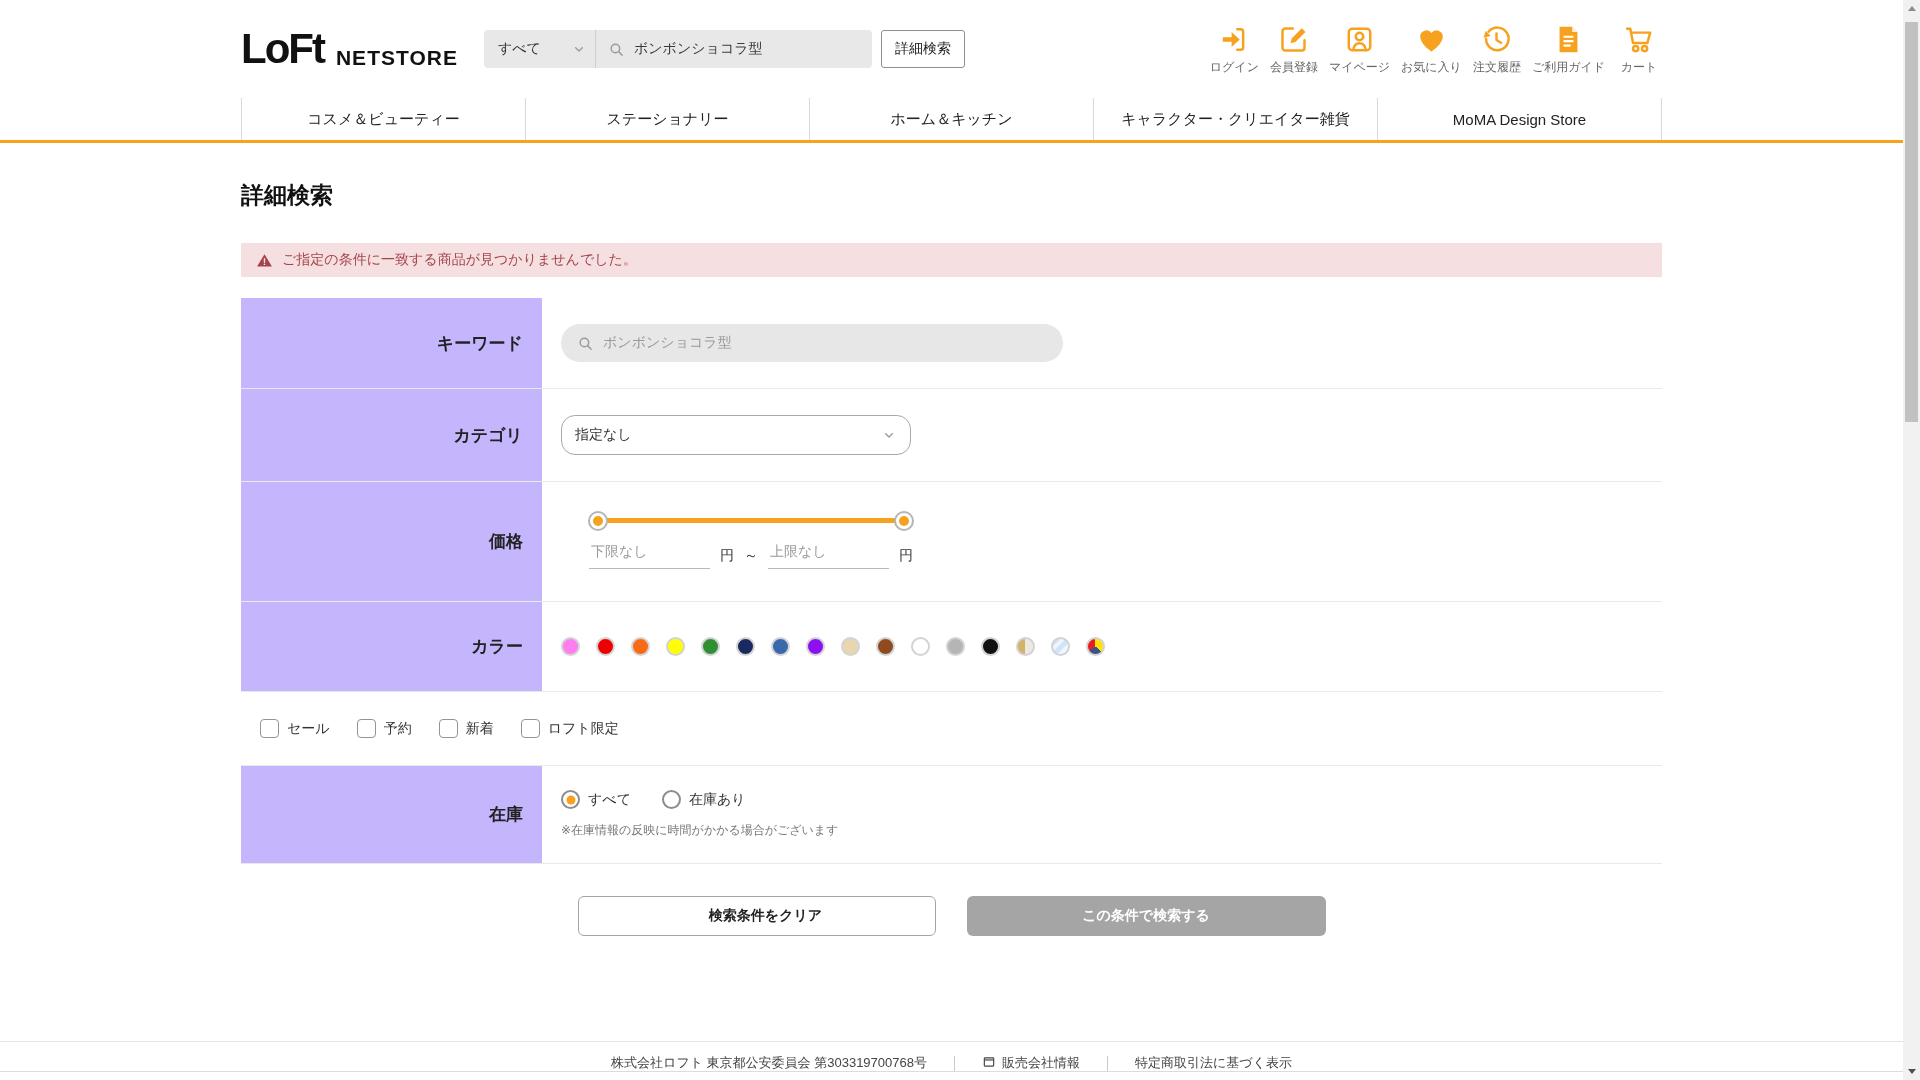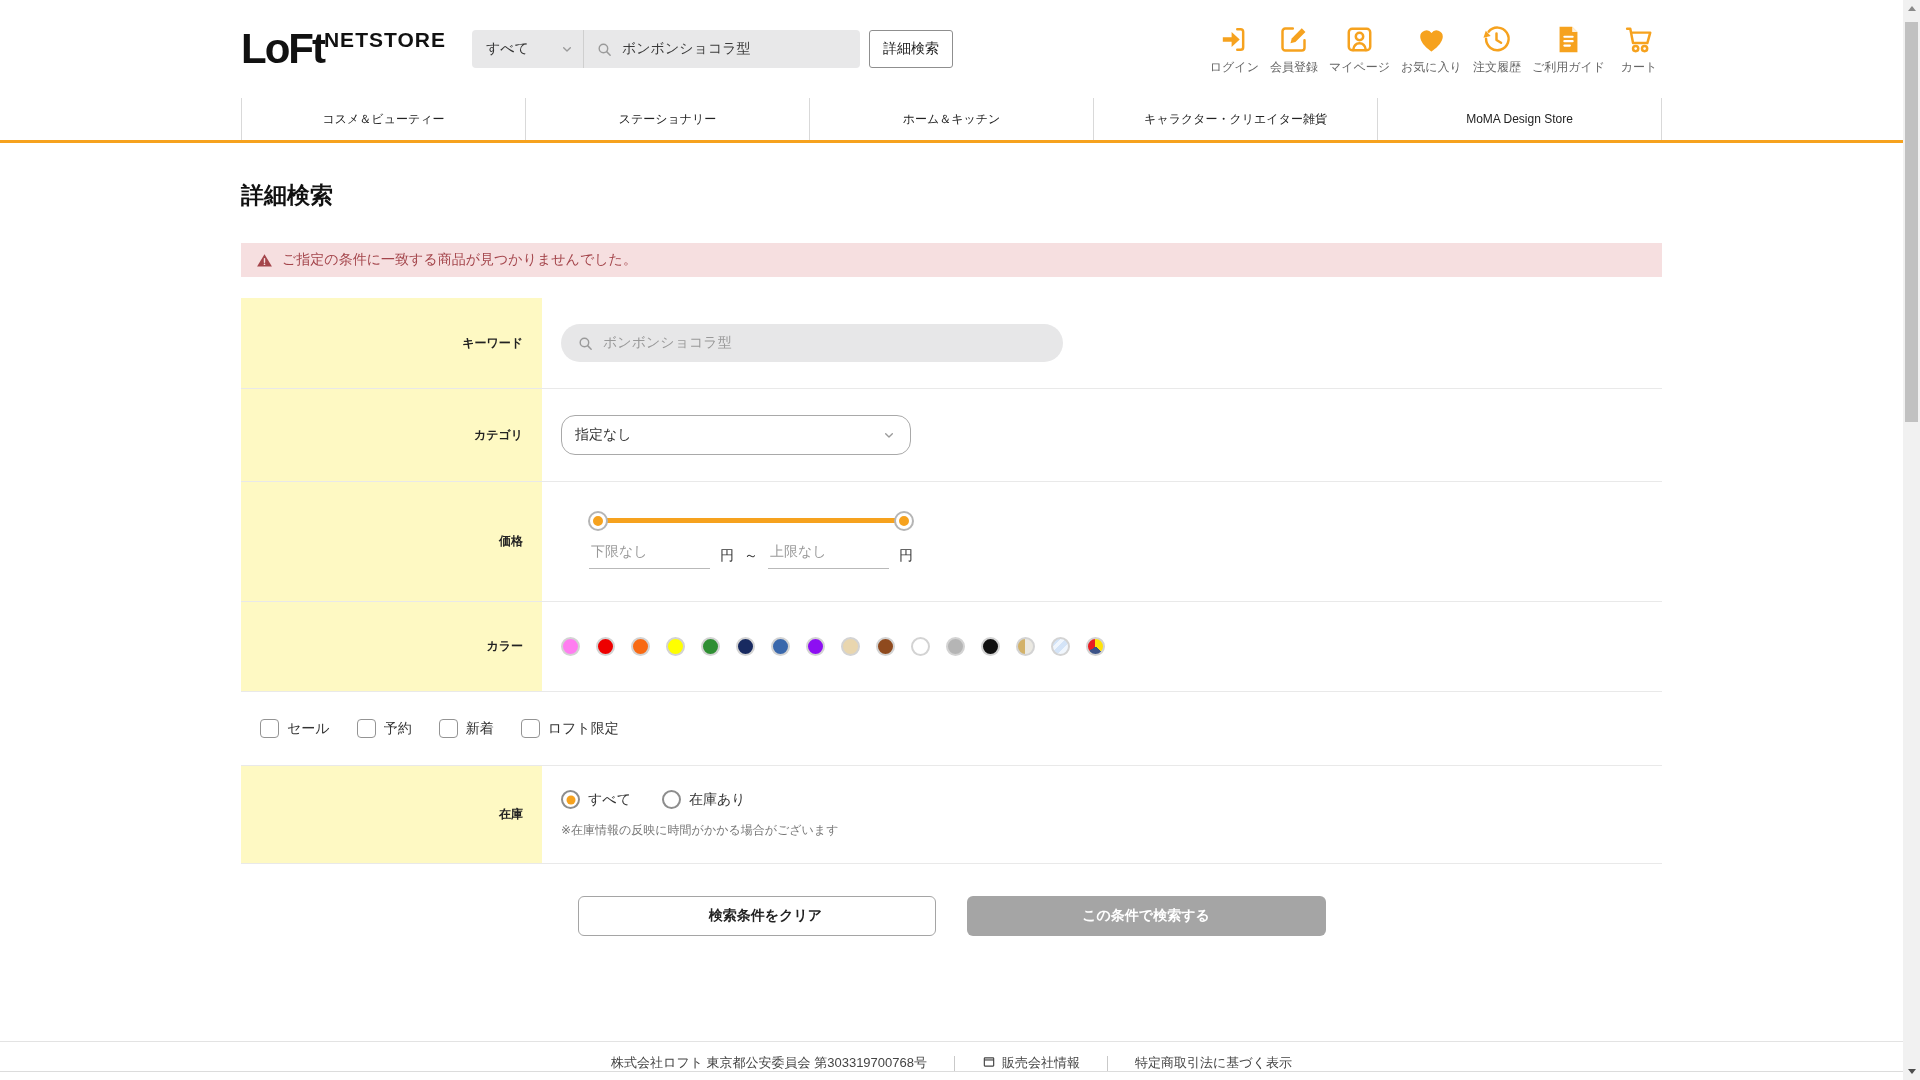--- a/index.html
+++ b/index.html
@@ -13,56 +13,56 @@
   body{
     width:1920px;height:1080px;overflow:hidden;position:relative;
     background:#fff;color:#222;
     font-family:"Liberation Sans","DejaVu Sans",sans-serif;
   }
   .wrap{width:1903px;}
   .container{width:1421px;margin:0 auto;}
 
   
   .header-top{height:98px;display:flex;align-items:center;}
-  .logo{display:flex;align-items:flex-start;cursor:pointer;}
+  .logo{display:flex;align-items:flex-end;gap:12px;cursor:pointer;}
   .logo-main{font-size:42px;font-weight:900;letter-spacing:-2px;color:#111;line-height:1;}
   .logo-sub{font-size:21px;font-weight:800;letter-spacing:1px;color:#111;}
   .header-search{margin-left:26px;display:flex;align-items:center;}
   .search-group{display:flex;align-items:center;width:388px;height:38px;background:#e8e8e9;border-radius:4px;}
   .search-cat{width:112px;height:100%;display:flex;align-items:center;justify-content:space-between;
     padding:0 8px 0 14px;font-size:14px;color:#333;border-right:1px solid #cfcfcf;cursor:pointer;}
   .search-field{flex:1;display:flex;align-items:center;gap:9px;padding:0 12px;font-size:14px;color:#3a3a3a;cursor:text;}
   .detail-search-btn{margin-left:9px;height:38px;padding:0 13px;background:#fff;border:1px solid #8f8f8f;
     border-radius:3px;font-size:14px;color:#222;cursor:pointer;font-family:inherit;}
   .utility{margin-left:auto;display:flex;align-items:flex-start;gap:11px;}
   .util-item{display:flex;flex-direction:column;align-items:center;gap:3px;cursor:pointer;min-width:46px;}
   .util-item svg{width:33px;height:33px;display:block;}
   .util-label{font-size:12px;color:#666;white-space:nowrap;}
   .s{fill:none;stroke:var(--accent);stroke-width:1.8;stroke-linecap:round;stroke-linejoin:round;}
   .f{fill:var(--accent);stroke:none;}
   .sw{fill:none;stroke:#fff;stroke-width:1.6;stroke-linecap:round;}
 
   
   .nav-bar{border-bottom:3px solid var(--accent);}
   .main-nav{display:flex;height:42px;}
-  .nav-item{flex:1;display:flex;align-items:center;justify-content:center;font-size:12px;color:#222;
+  .nav-item{flex:1;display:flex;align-items:center;justify-content:center;font-size:15px;color:#222;
     border-left:1px solid #d9d9d9;cursor:pointer;white-space:nowrap;}
   .nav-item:last-child{border-right:1px solid #d9d9d9;}
 
   
   .page-title{margin:37px 0 0 0;font-size:23px;font-weight:700;color:#111;}
   .alert{margin-top:32px;height:34px;display:flex;align-items:center;gap:9px;padding:0 15px;
     background:var(--alert-bg);color:var(--alert-text);font-size:14px;}
   .alert svg{width:17px;height:17px;flex:0 0 auto;}
 
   
   .form{margin-top:21px;}
   .form-row{display:flex;border-bottom:1px solid #e9e9e9;}
-  .row-label{width:301px;background:#fef9c3;display:flex;align-items:center;justify-content:flex-end;
-    padding-right:19px;font-weight:700;font-size:12px;color:#222;}
+  .row-label{width:301px;background:#c4b5fd;display:flex;align-items:center;justify-content:flex-end;
+    padding-right:19px;font-weight:700;font-size:17px;color:#222;}
   .row-field{flex:1;display:flex;align-items:center;padding-left:19px;background:#fff;}
   .row-keyword{height:91px;}
   .row-category{height:93px;}
   .row-price{height:120px;gap:28px;}
   .row-color{height:90px;}
   .row-sales{height:74px;}
   .row-stock{height:98px;}
 
   .keyword-input{width:502px;height:38px;border-radius:19px;background:#e7e7e8;display:flex;
     align-items:center;gap:9px;padding:0 16px;font-size:14px;color:#999;cursor:text;}

